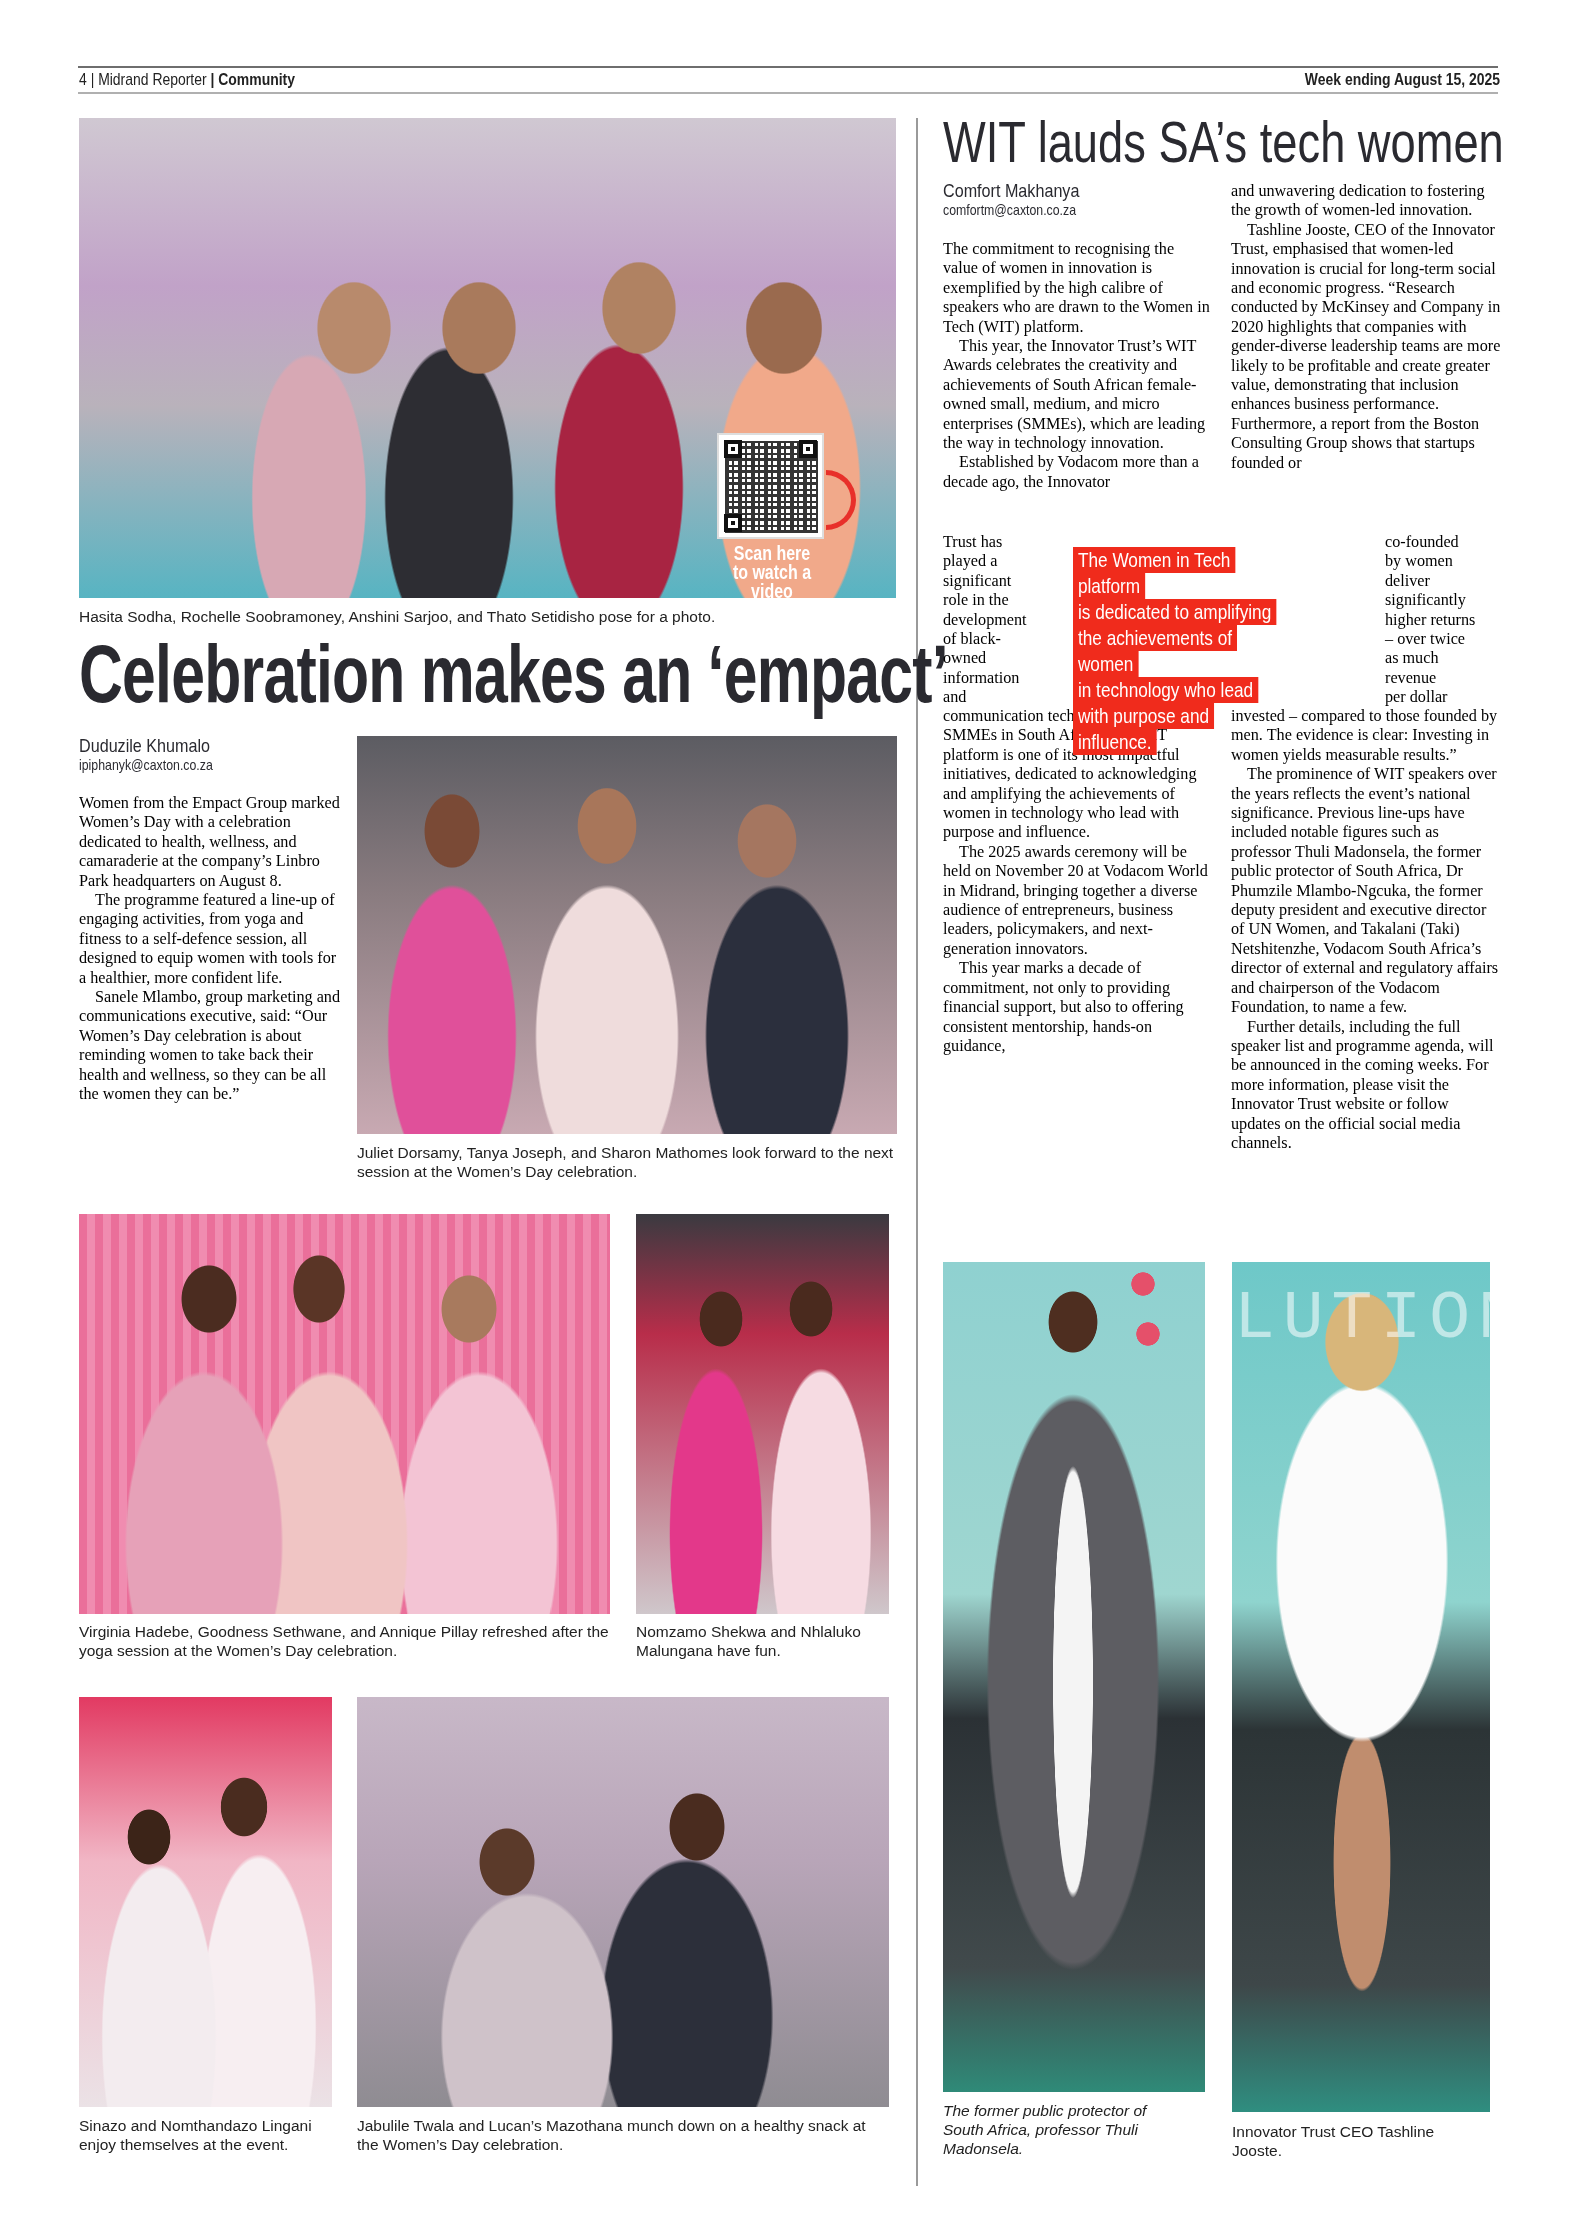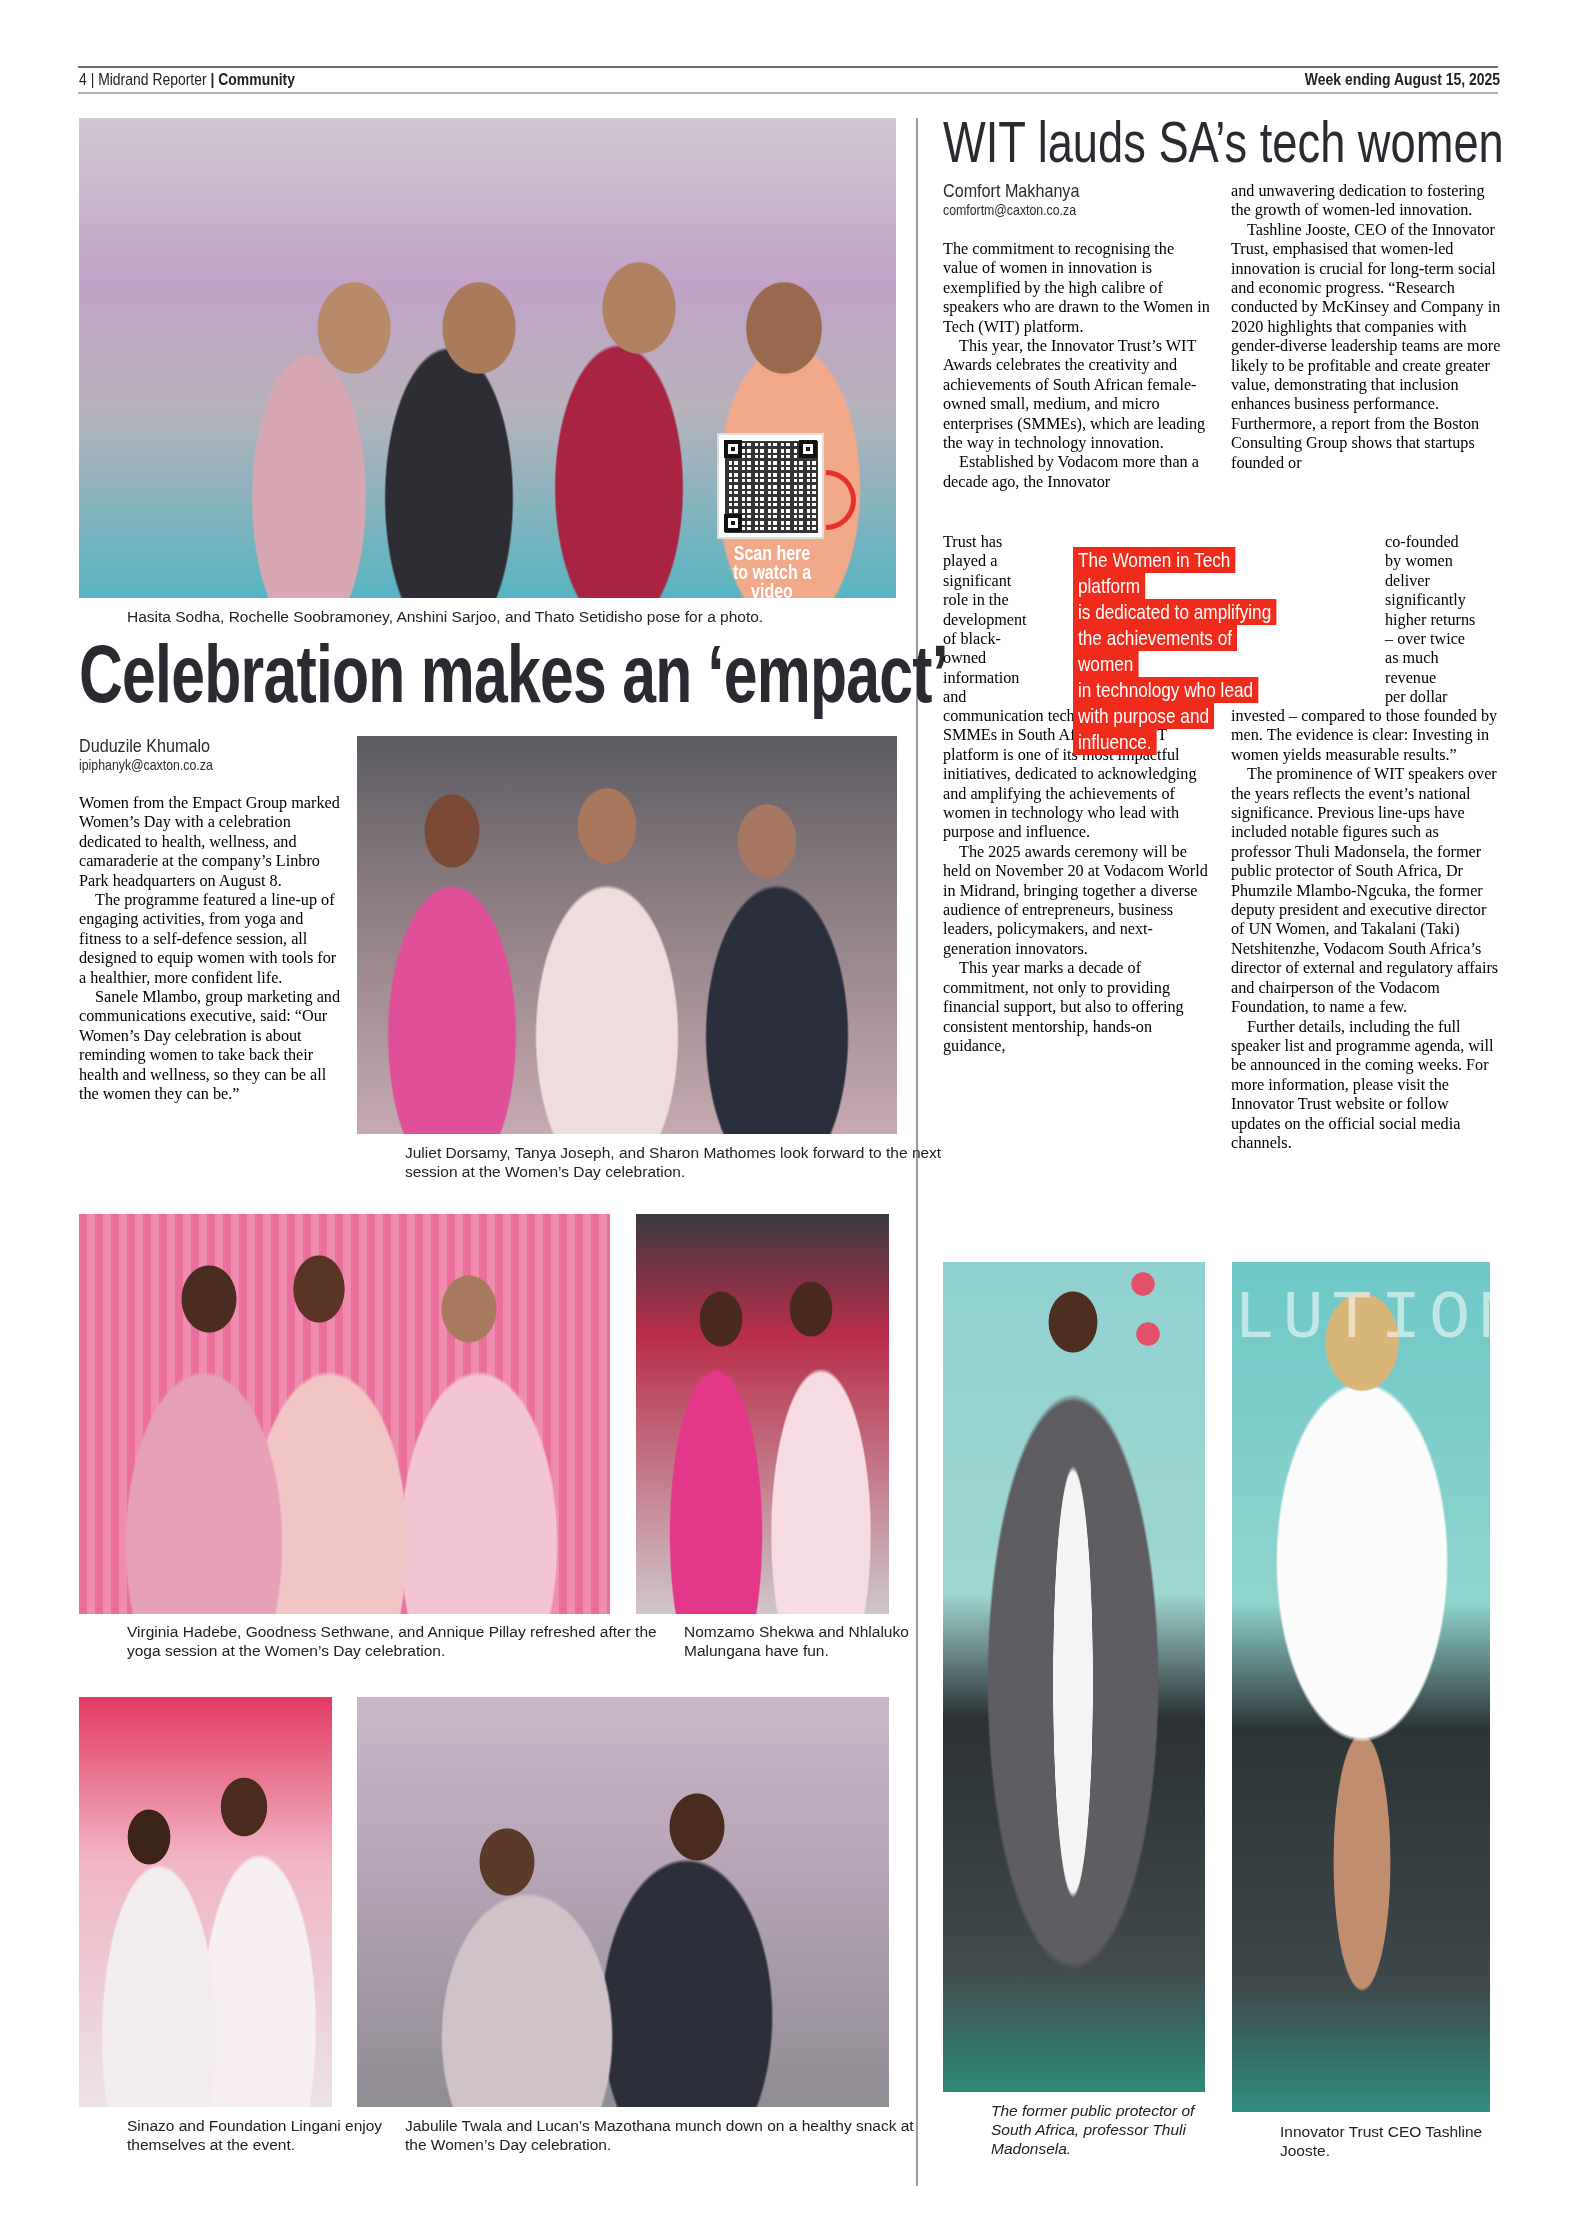--- a/index.html
+++ b/index.html
@@ -32,21 +32,21 @@
   .qr-grid { position: absolute; left: 6px; top: 6px; width: 93px; height: 92px;
              background:
                repeating-linear-gradient(90deg, #111 0 4px, transparent 4px 7px, #111 7px 9px, transparent 9px 13px),
                repeating-linear-gradient(0deg, #111 0 3px, transparent 3px 6px, #111 6px 8px, transparent 8px 12px);
              opacity: 0.85; }
   .qr-corner { position: absolute; width: 18px; height: 18px; border: 4px solid #111; background: #fff; box-sizing: border-box; }
   .qr-corner::after { content: ""; position: absolute; left: 3px; top: 3px; width: 4px; height: 4px; background: #111; }
   .qr-arrow { left: 826px; top: 470px; width: 30px; height: 60px; border: 5px solid #e8302a; border-left: none; border-radius: 0 40px 40px 0; box-sizing: border-box; }
   .qr-label { left: 712px; top: 544px; width: 120px; text-align: center; font-family: "Liberation Sans", sans-serif; font-weight: bold; color: #ffffff; font-size: 20px; line-height: 19px; transform: scaleX(0.8); transform-origin: center top; }
 
-  .caption { font-family: "Liberation Sans", sans-serif; font-size: 15.5px; line-height: 19px; color: #222; margin-left: 48px; }
+  .caption { font-family: "Liberation Sans", sans-serif; font-size: 15.5px; line-height: 19px; color: #222; }
 
   .headline-left { left: 79px; top: 632px; font-family: "Liberation Sans", sans-serif; font-weight: bold; font-size: 82px; line-height: 84px; color: #2a2a30; transform: scaleX(0.74); transform-origin: left top; white-space: nowrap; letter-spacing: -1px; }
 
   .byline-name { font-family: "Liberation Sans", sans-serif; font-size: 19px; line-height: 22px; color: #2a2a30; transform: scaleX(0.85); transform-origin: left top; white-space: nowrap; }
   .byline-email { font-family: "Liberation Sans", sans-serif; font-size: 14.5px; line-height: 17px; color: #2a2a30; transform: scaleX(0.85); transform-origin: left top; white-space: nowrap; }
 
   .body-text { font-family: "Liberation Serif", serif; font-size: 16.2px; line-height: 19.4px; color: #000000; }
   .body-text p { margin: 0; text-indent: 16px; }
   .body-text p.first { text-indent: 0; }
 
@@ -156,21 +156,21 @@
 <div class="abs photo p2"></div>
 <div class="abs caption" style="left:357px;top:1143px;width:540px;">Juliet Dorsamy, Tanya Joseph, and Sharon Mathomes look forward to the next session at the Women’s Day celebration.</div>
 
 <div class="abs photo p3"></div>
 <div class="abs caption" style="left:79px;top:1622px;width:531px;">Virginia Hadebe, Goodness Sethwane, and Annique Pillay refreshed after the yoga session at the Women’s Day celebration.</div>
 
 <div class="abs photo p4"></div>
 <div class="abs caption" style="left:636px;top:1622px;width:253px;">Nomzamo Shekwa and Nhlaluko Malungana have fun.</div>
 
 <div class="abs photo p5"></div>
-<div class="abs caption" style="left:79px;top:2116px;width:265px;">Sinazo and Foundation Lingani enjoy themselves at the event.</div>
+<div class="abs caption" style="left:79px;top:2116px;width:265px;">Sinazo and Nomthandazo Lingani enjoy themselves at the event.</div>
 
 <div class="abs photo p6"></div>
 <div class="abs caption" style="left:357px;top:2116px;width:532px;">Jabulile Twala and Lucan’s Mazothana munch down on a healthy snack at the Women’s Day celebration.</div>
 
 <div class="abs headline-right">WIT lauds SA’s tech women</div>
 
 <div class="abs byline-name" style="left:943px;top:180px;">Comfort Makhanya</div>
 <div class="abs byline-email" style="left:943px;top:202px;">comfortm@caxton.co.za</div>
 
 <div class="abs body-text" style="left:943px;top:240px;width:270px;">

